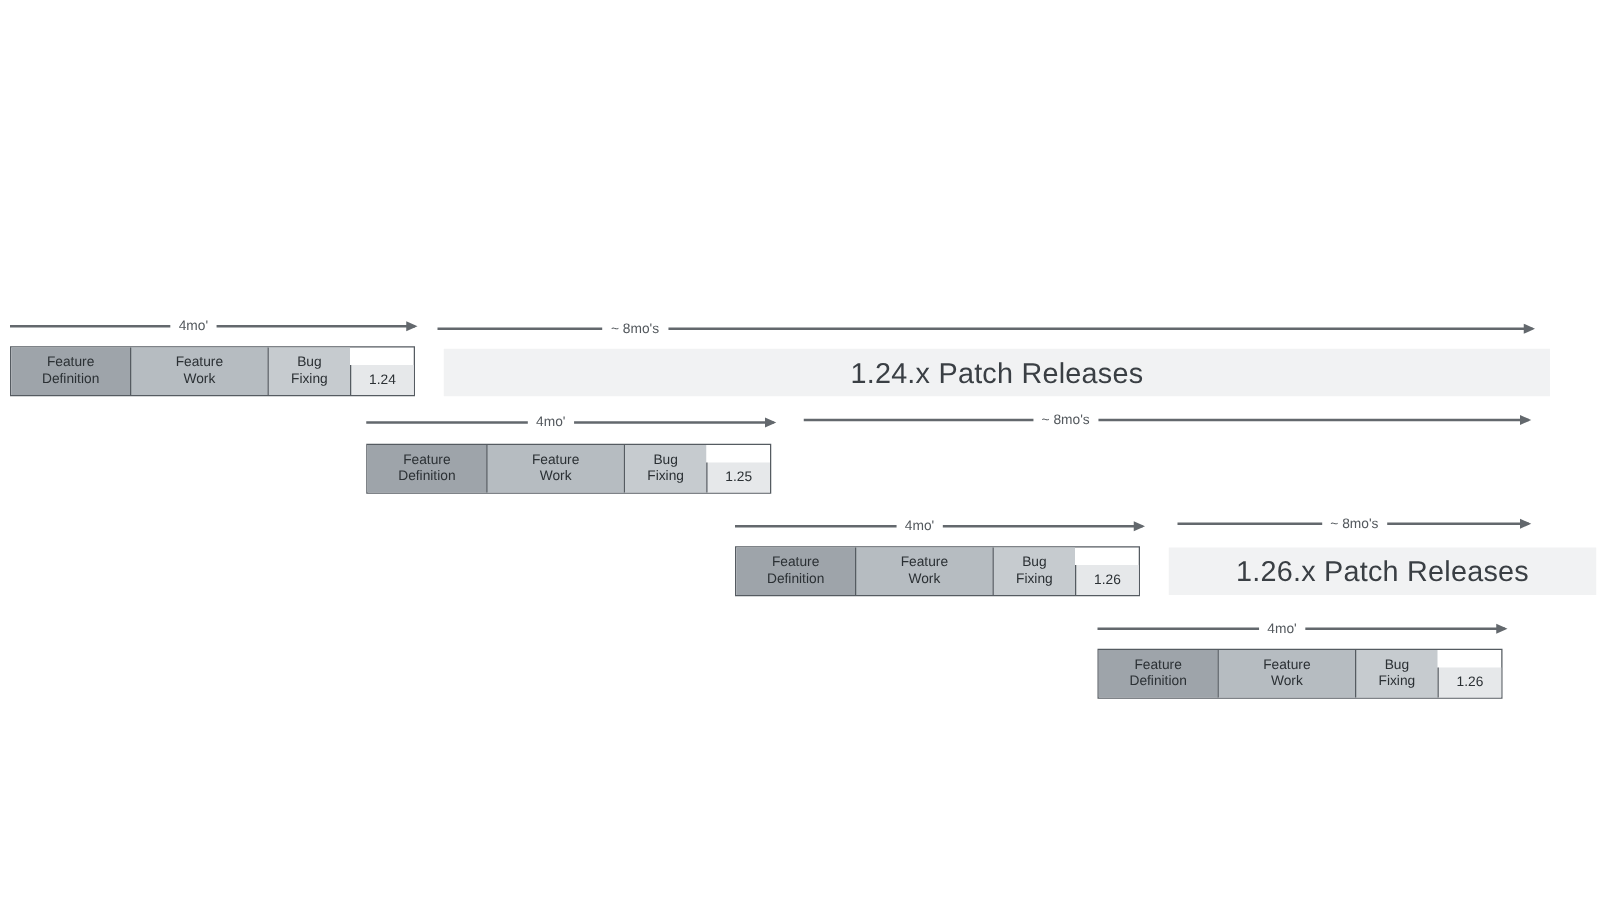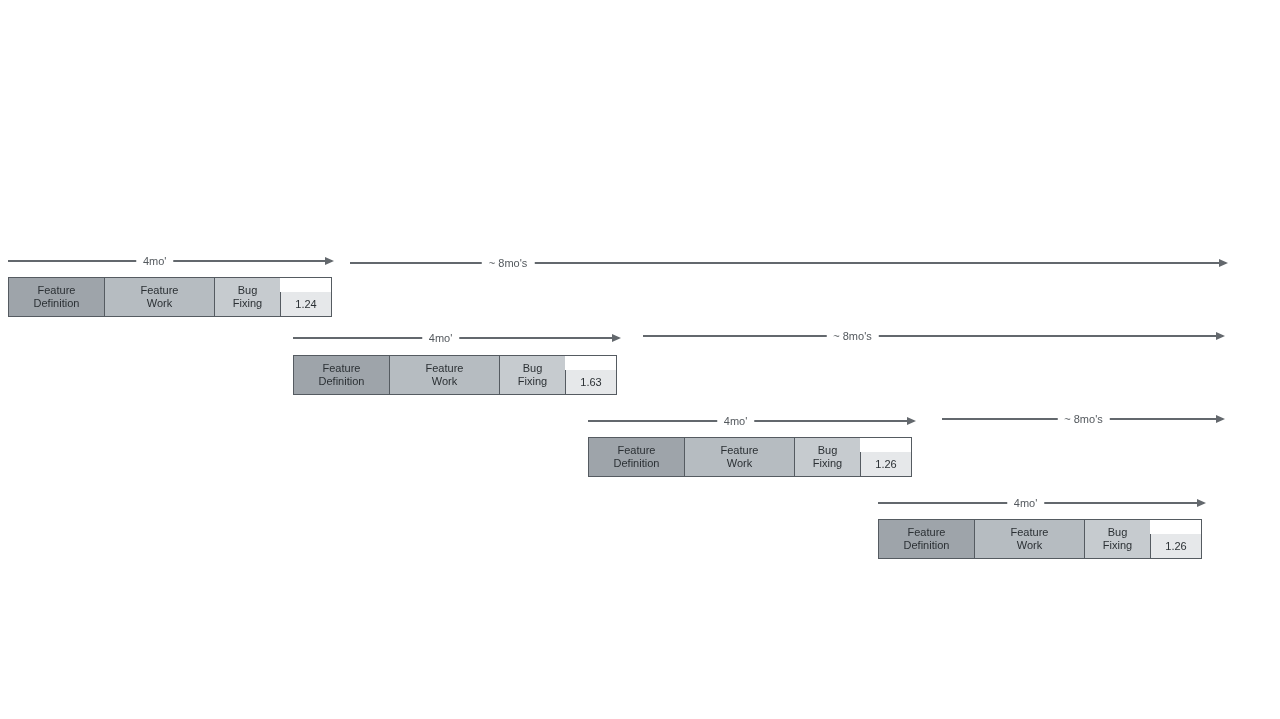--- a/index.html
+++ b/index.html
@@ -108,39 +108,40 @@
   </div>
   <div class="phases" style="left:8px; top:277px">
     <div class="phase fd">Feature
 Definition</div>
     <div class="phase fw">Feature
 Work</div>
     <div class="phase bf">Bug
 Fixing</div>
     <div class="phase ver">1.24</div>
   </div>
+  <div class="patchbar" style="left:355px; top:279px; width:885px">1.24.x Patch Releases</div>
 
   <div class="arrow" style="left:293px; top:330px; width:328px">
     <span class="shaft"></span>
     <span class="head"></span>
     <span class="lbl" style="left:45%">4mo'</span>
   </div>
   <div class="arrow" style="left:643px; top:328px; width:582px">
     <span class="shaft"></span>
     <span class="head"></span>
     <span class="lbl" style="left:36%">~ 8mo's</span>
   </div>
   <div class="phases" style="left:293px; top:355px">
     <div class="phase fd">Feature
 Definition</div>
     <div class="phase fw">Feature
 Work</div>
     <div class="phase bf">Bug
 Fixing</div>
-    <div class="phase ver">1.63</div>
+    <div class="phase ver">1.25</div>
   </div>
 
   <div class="arrow" style="left:588px; top:413px; width:328px">
     <span class="shaft"></span>
     <span class="head"></span>
     <span class="lbl" style="left:45%">4mo'</span>
   </div>
   <div class="arrow" style="left:942px; top:411px; width:283px">
     <span class="shaft"></span>
     <span class="head"></span>
@@ -148,20 +149,21 @@
   </div>
   <div class="phases" style="left:588px; top:437px">
     <div class="phase fd">Feature
 Definition</div>
     <div class="phase fw">Feature
 Work</div>
     <div class="phase bf">Bug
 Fixing</div>
     <div class="phase ver">1.26</div>
   </div>
+  <div class="patchbar" style="left:935px; top:438px; width:342px">1.26.x Patch Releases</div>
 
   <div class="arrow" style="left:878px; top:495px; width:328px">
     <span class="shaft"></span>
     <span class="head"></span>
     <span class="lbl" style="left:45%">4mo'</span>
   </div>
   <div class="phases" style="left:878px; top:519px">
     <div class="phase fd">Feature
 Definition</div>
     <div class="phase fw">Feature

